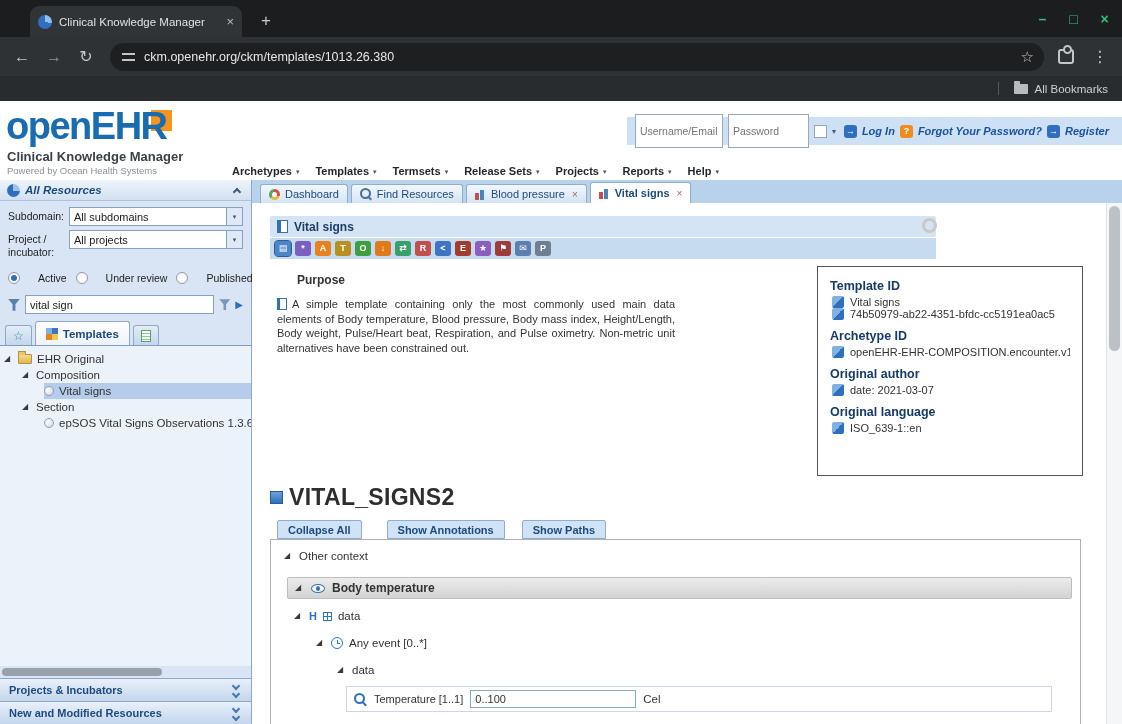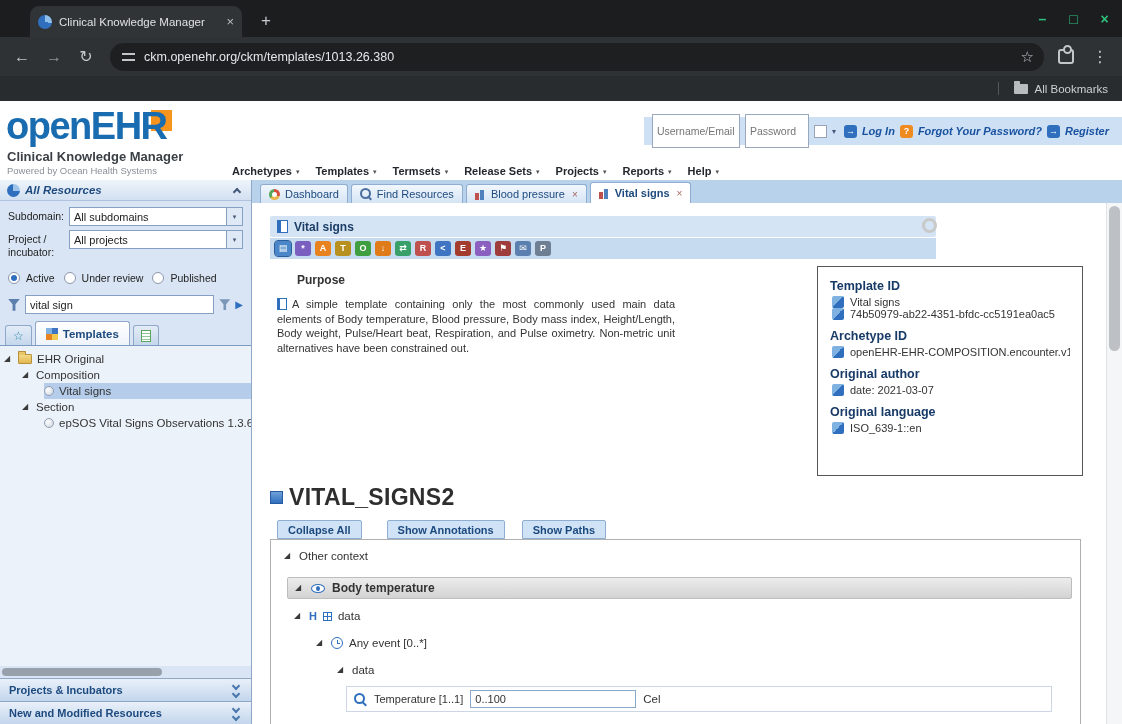--- a/index.html
+++ b/index.html
@@ -61,21 +61,21 @@
   .r-wrap { position: relative; display: inline-block; }
   .orange-sq { position: absolute; right: -5px; top: 4px; width: 21px; height: 21px; background: #f7941d; }
   .r-wrap .r-letter { position: relative; }
   .site-title { position: absolute; left: 7px; top: 48px; font-size: 13px; font-weight: bold; color: #3a3f45; }
   .site-sub { position: absolute; left: 7px; top: 64px; font-size: 9.5px; color: #8a9097; }
 
   .login { position: absolute; right: 0; top: 16px; height: 28px; background: #cde0f4;
     display: flex; align-items: center; padding: 0 13px 0 8px; gap: 5px; }
   .login input { height: 19px; border: 1px solid #9aa8bb; font-size: 10.5px; padding: 16px 4px;
     width: 88px; font-family: inherit; background: #fff; color: #333; }
-  .login input.pw { width: 64px; }
+  .login input.pw { width: 81px; }
   .cb { width: 13px; height: 13px; background: #fff; border: 1px solid #98a4b5; flex: none; }
   .cb-caret { font-size: 8px; color: #44597a; margin-right: 3px; }
   .lbadge { width: 13px; height: 13px; border-radius: 3px; color: #fff; font-size: 9px;
     display: flex; align-items: center; justify-content: center; font-weight: bold; flex: none; }
   .lbadge.blue { background: #2f6fbe; }
   .lbadge.orange { background: #ef8b1f; }
   .llink { font-style: italic; font-weight: bold; font-size: 11px; color: #1a52a0; white-space: nowrap; }
 
   .menubar { position: absolute; left: 232px; bottom: 3px; display: flex; gap: 16px; align-items: center; }
   .menu-item { display: flex; gap: 4px; align-items: center; }
@@ -96,21 +96,21 @@
     transform: rotate(45deg); margin: 3px 4px 0 0; }
   .sb-form { padding: 6px 8px 2px; display: flex; flex-direction: column; gap: 4px; flex: none; }
   .sb-row { display: flex; align-items: flex-start; gap: 5px; }
   .sb-label { width: 56px; font-size: 10.5px; color: #222; line-height: 1.2; padding-top: 3px; flex: none; }
   .sb-select { flex: 1; height: 19px; background: #fff; border: 1px solid #86a0c2; display: flex;
     align-items: center; font-size: 11px; color: #222; padding-left: 4px; position: relative; }
   .sel-caret { position: absolute; right: 0; top: 0; bottom: 0; width: 16px; background: #dfe9f6;
     border-left: 1px solid #86a0c2; display: flex; align-items: center; justify-content: center;
     font-size: 7px; color: #44597a; }
   .sb-radios { display: flex; gap: 9px; padding: 12px 8px 2px; align-items: center; flex: none; }
-  .radio-opt { display: flex; align-items: center; gap: 6px; }
+  .radio-opt { display: flex; align-items: center; gap: 18px; }
   .radio { width: 12px; height: 12px; border-radius: 50%; background: #fff; border: 1px solid #8a98ad;
     position: relative; flex: none; }
   .radio.on::after { content: ""; position: absolute; inset: 2px; border-radius: 50%; background: #2f6fbe; }
   .radio-label { font-size: 10.5px; color: #222; white-space: nowrap; }
   .sb-search { display: flex; align-items: center; gap: 5px; padding: 9px 8px 6px; flex: none; }
   .funnel { width: 12px; height: 12px; background: #5b7fae; flex: none;
     clip-path: polygon(0 0, 100% 0, 62% 46%, 62% 100%, 38% 100%, 38% 46%); }
   .funnel.small { width: 11px; height: 11px; background: #7b97b8; }
   .sb-search input { flex: 1; height: 19px; border: 1px solid #86a0c2; font-size: 11px;
     padding: 0 4px; color: #222; background: #fff; font-family: inherit; min-width: 0; }

